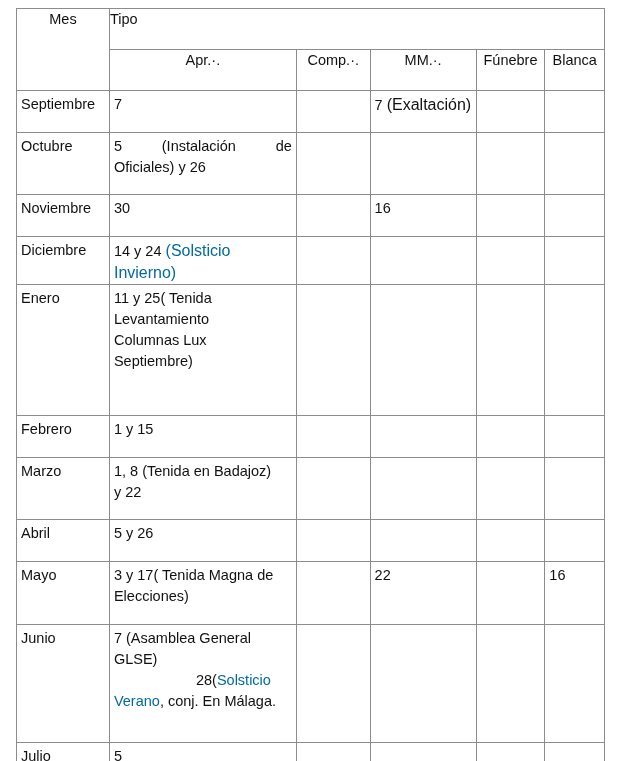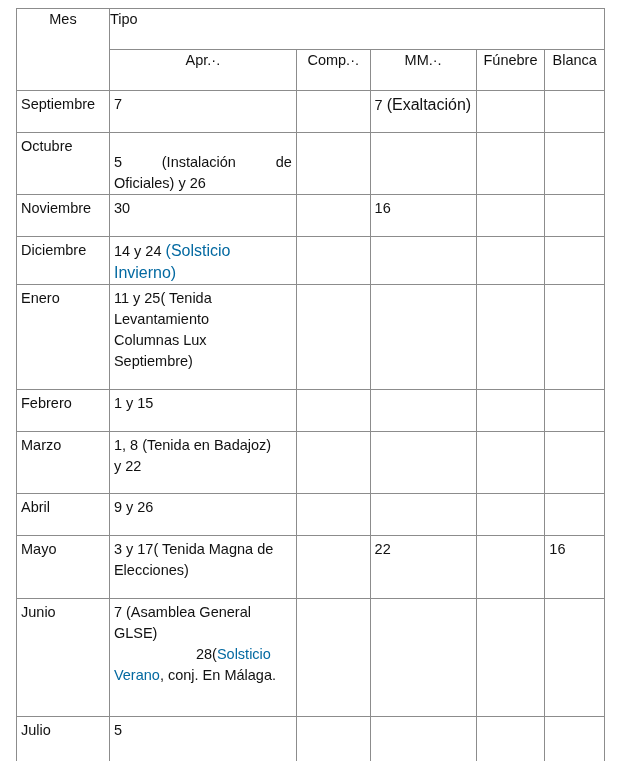--- a/index.html
+++ b/index.html
@@ -60,21 +60,21 @@
       padding-top: 4px;
       box-sizing: border-box;
       font-weight: normal;
     }
     td .cell {
       padding: 3px 4px 0 4px;
     }
     td.mes-cell .cell { padding-left: 4px; }
     .small { font-size: 16px; }
     .red { color: #0369a1; }
-    .justify { text-align: justify; text-align-last: justify; margin-top: 16px; }
+    .justify { text-align: justify; text-align-last: justify; }
   </style>
 </head>
 <body>
 
 <table class="cal">
   <colgroup>
     <col class="c-mes">
       <col class="c-apr">
       <col class="c-comp">
       <col class="c-mm">
@@ -148,21 +148,21 @@
         </td>
       <td>
           <div class="cell"><span>14 y 24</span> <span class="small red">(Solsticio Invierno)</span></div>
         </td>
       <td></td>
       <td></td>
       <td></td>
       <td></td>
     </tr>
 
-    <tr style="height:105px">
+    <tr style="height:131px">
       <td class="mes-cell">
           <div class="cell">Enero</div>
         </td>
       <td>
         <div class="cell">
           <div>11 y 25( Tenida</div>
           <div>Levantamiento</div>
           <div>Columnas Lux</div>
           <div>Septiembre)</div>
         </div>
@@ -200,21 +200,21 @@
       <td></td>
       <td></td>
       <td></td>
     </tr>
 
     <tr style="height:42px">
       <td class="mes-cell">
           <div class="cell">Abril</div>
         </td>
       <td>
-          <div class="cell">9 y 26</div>
+          <div class="cell">5 y 26</div>
         </td>
       <td></td>
       <td></td>
       <td></td>
       <td></td>
     </tr>
 
     <tr style="height:63px">
       <td class="mes-cell">
           <div class="cell">Mayo</div>

